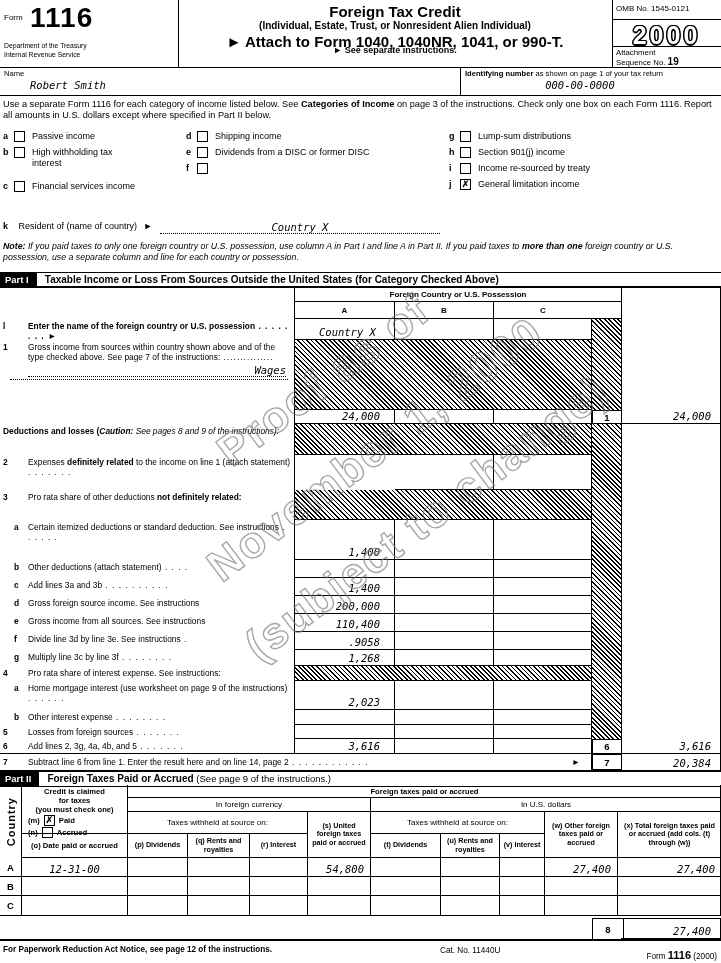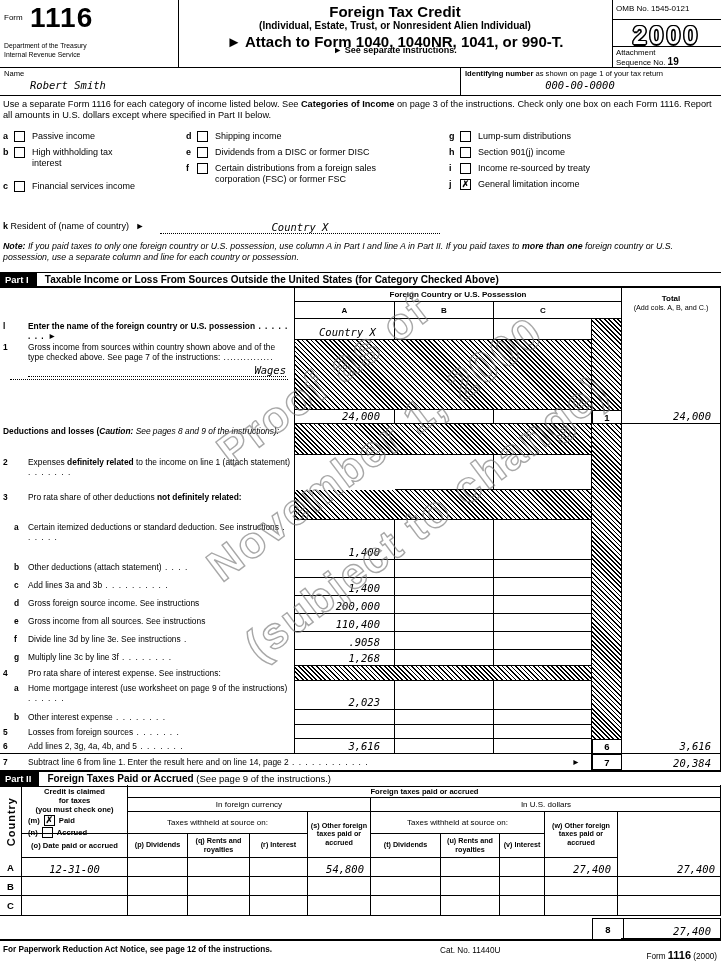--- a/index.html
+++ b/index.html
@@ -168,21 +168,20 @@
         <span class="clabel">Shipping income</span>
       </div>
       <div class="cat-row">
         <span class="cletter">e</span>
         <span class="cb"><span></span></span>
         <span class="clabel">Dividends from a DISC or former DISC</span>
       </div>
       <div class="cat-row">
         <span class="cletter">f</span>
         <span class="cb"><span></span></span>
-        <span class="clabel" style="max-width:190px">Certain distributions from a foreign sales corporation (FSC) or former FSC</span>
       </div>
     </div>
     <div class="catcol" style="left:449px;width:270px">
       <div class="cat-row">
         <span class="cletter">g</span>
         <span class="cb"><span></span></span>
         <span class="clabel">Lump-sum distributions</span>
       </div>
       <div class="cat-row">
         <span class="cletter">h</span>
@@ -197,39 +196,35 @@
       <div class="cat-row">
         <span class="cletter">j</span>
         <span class="cb"><span>✗</span></span>
         <span class="clabel">General limitation income</span>
       </div>
     </div>
   </div>
 
   <div id="krow" class="abs">
     <span class="b" style="margin-left:3px">k</span>
-    <span style="">Resident of (name of country)</span>
+    <span style="margin-left:8px">Resident of (name of country)</span>
     <span class="b" style="margin-left:4px">►</span>
     <span id="kval" class="fillin">Country X</span>
   </div>
 
   <div id="note" class="abs"><span class="b">Note:</span><span> If you paid taxes to only one foreign country or U.S. possession, use column A in Part I and line A in Part II. If you paid taxes to </span><span class="b">more than one</span><span> foreign country or U.S. possession, use a separate column and line for each country or possession.</span></div>
 
   <div class="abs partbar" style="top:272px">
     <span class="partbadge">Part I</span><span class="parttitle">Taxable Income or Loss From Sources Outside the United States (for Category Checked Above)</span>
   </div>
 
   <div id="p1" class="abs">
 
     <div class="br" style="grid-column:1;grid-row:1 / span 2"></div>
     <div class="ch hdr8 br bb" style="grid-column:2 / span 4;grid-row:1">Foreign Country or U.S. Possession</div>
-    <div class="ch" style="grid-column:6;grid-row:1 / span 2;flex-direction:column">
-      <div class="hdr8">Total</div>
-      <div style="font-size:7.2px;white-space:nowrap">(Add cols. A, B, and C.)</div>
-    </div>
     <div class="ch hdr8 br bb" style="grid-column:2;grid-row:2">A</div>
     <div class="ch hdr8 br bb" style="grid-column:3;grid-row:2">B</div>
     <div class="ch hdr8 bb" style="grid-column:4;grid-row:2">C</div>
     <div class="br bb" style="grid-column:5;grid-row:2"></div>
 
     <div class="dlabel br b" style="grid-column:1;grid-row:3">
       <span class="dno">l</span><span>Enter the name of the foreign country or U.S. possession</span><span class="leader"> .   .   .   .   .   .   .   . ►</span>
     </div>
     <div class="val left br bb" style="grid-column:2;grid-row:3">Country X</div>
     <div class="br bb" style="grid-column:3;grid-row:3"></div>
@@ -383,23 +378,24 @@
         <span>Accrued</span>
       </div>
     </div>
     <div class="ch h75 br hbb" style="grid-column:2;grid-row:4">(o) Date paid or accrued</div>
 
     <div class="ch h75 bb" style="grid-column:3 / span 9;grid-row:1">Foreign taxes paid or accrued</div>
     <div class="ch br bb" style="grid-column:3 / span 4;grid-row:2;font-size:8px">In foreign currency</div>
     <div class="ch bb" style="grid-column:7 / span 5;grid-row:2;font-size:8px">In U.S. dollars</div>
 
     <div class="ch br bb" style="grid-column:3 / span 3;grid-row:3;font-size:8px">Taxes withheld at source on:</div>
-    <div class="ch h7 br hbb" style="grid-column:6;grid-row:3 / span 2;padding:0 2px">(s) Other foreign taxes paid or accrued</div>
+    <div class="ch h7 br hbb" style="grid-column:6;grid-row:3 / span 2;padding:0 2px">(s) United foreign taxes paid or accrued</div>
     <div class="ch br bb" style="grid-column:7 / span 3;grid-row:3;font-size:8px">Taxes withheld at source on:</div>
     <div class="ch h7 br hbb" style="grid-column:10;grid-row:3 / span 2;padding:0 2px">(w) Other foreign taxes paid or accrued</div>
+    <div class="ch h7 hbb" style="grid-column:11;grid-row:3 / span 2;padding:0 3px">(x) Total foreign taxes paid or accrued (add cols. (t) through (w))</div>
 
     <div class="ch h7 br hbb" style="grid-column:3;grid-row:4">(p) Dividends</div>
     <div class="ch h7 br hbb" style="grid-column:4;grid-row:4;padding:0 4px">(q) Rents and royalties</div>
     <div class="ch h7 br hbb" style="grid-column:5;grid-row:4">(r) Interest</div>
     <div class="ch h7 br hbb" style="grid-column:7;grid-row:4">(t) Dividends</div>
     <div class="ch h7 br hbb" style="grid-column:8;grid-row:4;padding:0 3px">(u) Rents and royalties</div>
     <div class="ch h7 br hbb" style="grid-column:9;grid-row:4">(v) Interest</div>
 
     <div class="p2letter br bb" style="grid-column:1;grid-row:5">A</div>
     <div class="p2val br bb" style="grid-column:2;grid-row:5">12-31-00</div>

